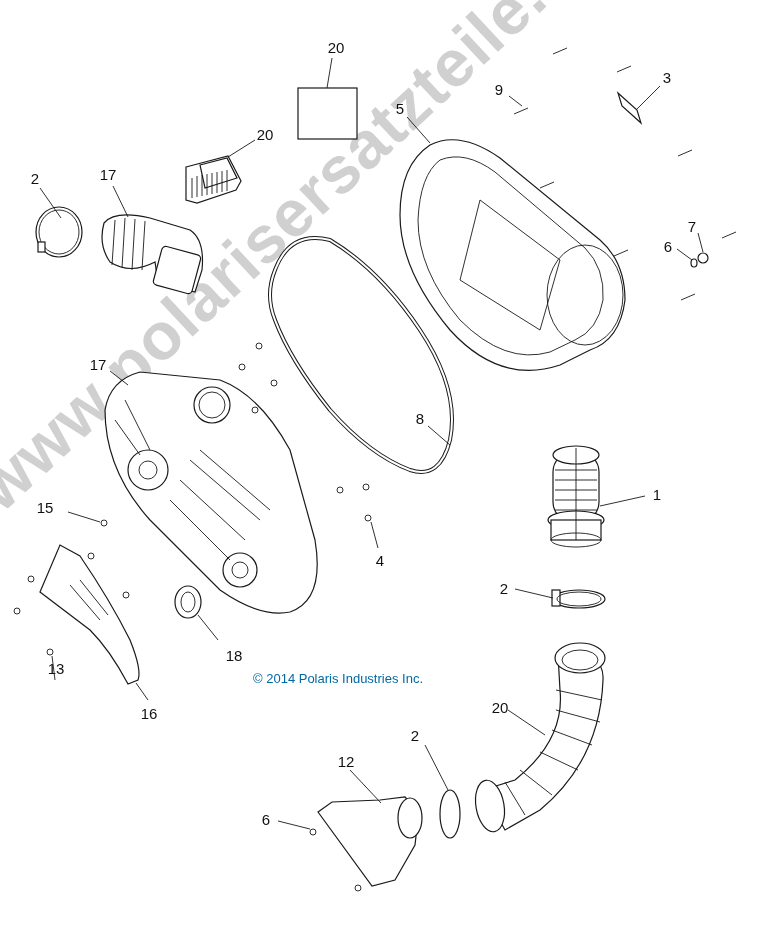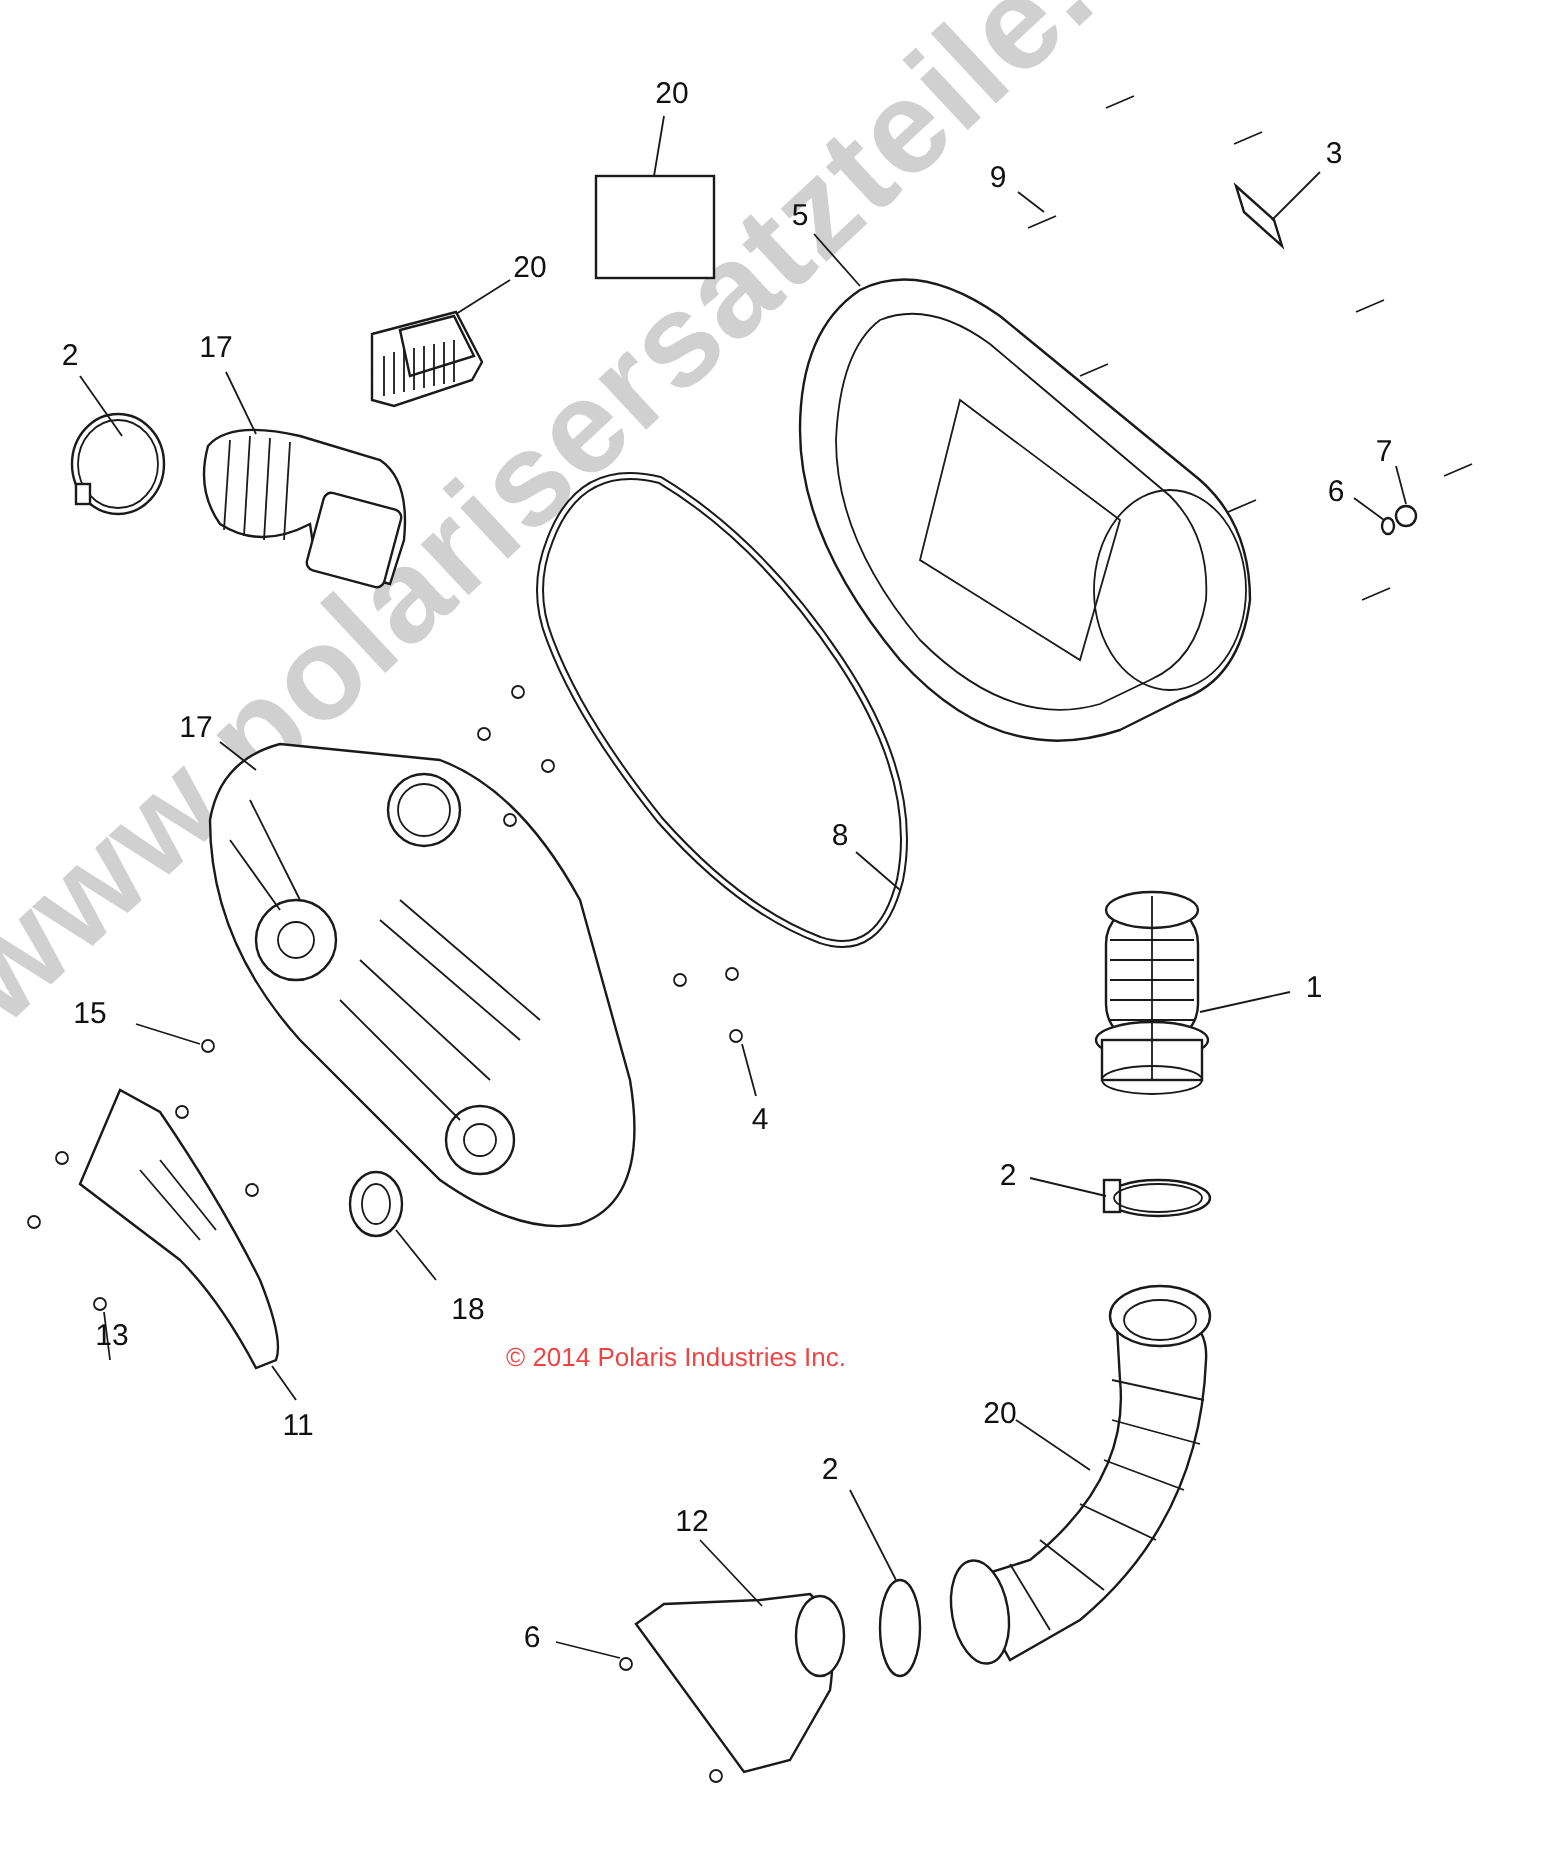--- a/index.html
+++ b/index.html
@@ -2,21 +2,21 @@
 <html><head>
 <meta charset="utf-8">
 <style>
   html, body { margin: 0; padding: 0; background: #ffffff; }
   body { width: 783px; height: 927px; position: relative; overflow: hidden;
          font-family: "Liberation Sans", sans-serif; }
   #stage { position: absolute; left: 0; top: 0; width: 783px; height: 927px; }
   svg.drawing { position: absolute; left: 0; top: 0; width: 783px; height: 927px; }
   .callout { position: absolute; font-size: 15px; color: #111; line-height: 1;
              transform: translate(-50%, -50%); white-space: nowrap; text-align: center; }
-  .copyright { position: absolute; left: 253px; top: 671px; font-size: 13px; color: #ef4444; }
+  .copyright { position: absolute; left: 253px; top: 671px; font-size: 13px; color: #0369a1; }
   .watermark { position: absolute; left: -40px; top: 470px; font-size: 66px; font-weight: bold;
                color: #c8c8c8; opacity: 0.85; transform: rotate(-43deg); transform-origin: left top;
                white-space: nowrap; letter-spacing: 1px; pointer-events: none; }
   .part { fill: #fff; stroke: #1a1a1a; stroke-width: 1.2; }
   .thin { fill: none; stroke: #1a1a1a; stroke-width: 0.9; }
   .leader { stroke: #1a1a1a; stroke-width: 0.9; fill: none; }
   .belt { fill: none; stroke: #1a1a1a; stroke-width: 4; }
   .belt-in { fill: none; stroke: #fff; stroke-width: 2; }
 </style>
 </head>
@@ -222,21 +222,21 @@
   <div class="callout" style="left:504px;top:588px">2</div>
   <div class="callout" style="left:415px;top:735px">2</div>
   <div class="callout" style="left:667px;top:77px">3</div>
   <div class="callout" style="left:380px;top:560px">4</div>
   <div class="callout" style="left:400px;top:108px">5</div>
   <div class="callout" style="left:668px;top:246px">6</div>
   <div class="callout" style="left:692px;top:226px">7</div>
   <div class="callout" style="left:420px;top:418px">8</div>
   <div class="callout" style="left:499px;top:89px">9</div>
   <div class="callout" style="left:98px;top:364px">17</div>
-  <div class="callout" style="left:149px;top:713px">11</div>
+  <div class="callout" style="left:149px;top:713px">16</div>
   <div class="callout" style="left:346px;top:761px">12</div>
   <div class="callout" style="left:56px;top:668px">13</div>
   <div class="callout" style="left:266px;top:819px">6</div>
   <div class="callout" style="left:45px;top:507px">15</div>
   <div class="callout" style="left:265px;top:134px">20</div>
   <div class="callout" style="left:108px;top:174px">17</div>
   <div class="callout" style="left:234px;top:655px">18</div>
   <div class="callout" style="left:500px;top:707px">20</div>
   <div class="callout" style="left:336px;top:47px">20</div>
 

